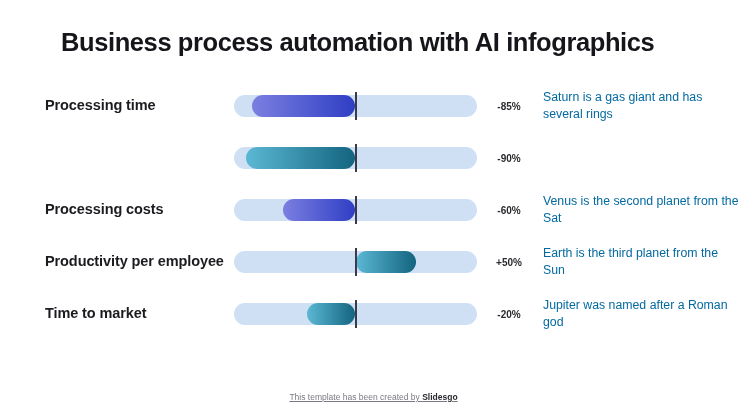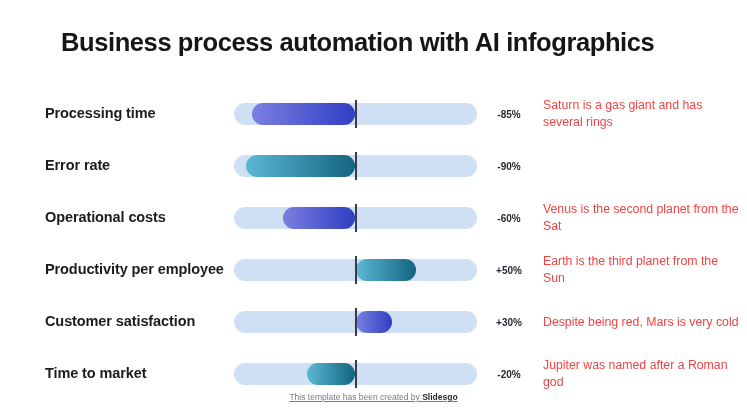--- a/index.html
+++ b/index.html
@@ -16,21 +16,21 @@
     position:absolute;
     left:45px; top:28px;
     width:670px;
     font-size:25.5px;
     font-weight:bold;
     letter-spacing:-0.4px;
     color:#15151a;
     white-space:nowrap;
     margin-left:16px;
   }
-  #rows { position:absolute; left:0; top:88px; width:747px; }
+  #rows { position:absolute; left:0; top:80px; width:747px; }
   .row {
     position:relative;
     height:52px;
   }
   .row-label {
     position:absolute;
     left:45px;
     top:50%;
     transform:translateY(-50%);
     width:180px;
@@ -80,21 +80,21 @@
     color:#2a2a30;
   }
   .row-desc {
     position:absolute;
     left:543px;
     top:50%;
     transform:translateY(-50%);
     width:196px;
     font-size:12.3px;
     line-height:1.35;
-    color:#ef4444;
+    color:#0369a1;
   }
   #footer {
     position:absolute;
     left:0; right:0;
     top:392px;
     text-align:center;
     font-size:8.5px;
     color:#7a7a84;
     text-decoration:underline;
   }
@@ -110,59 +110,48 @@
       <div class="row-label">Processing time</div>
       <div class="bar-wrap">
         <div class="bar-track"></div>
         <div class="bar-fill" style="left: 18.225px; width: 103.275px; background: linear-gradient(to right, rgb(123, 127, 224), rgb(47, 63, 196));"></div>
         <div class="bar-divider" style="background: rgb(58, 58, 74);"></div>
       </div>
       <div class="row-pct">-85%</div>
       <div class="row-desc">Saturn is a gas giant and has several rings</div>
     </div>
     <div class="row">
-      <div class="row-label">Error rate</div>
       <div class="bar-wrap">
         <div class="bar-track"></div>
         <div class="bar-fill" style="left: 12.15px; width: 109.35px; background: linear-gradient(to right, rgb(91, 184, 212), rgb(19, 100, 127));"></div>
         <div class="bar-divider" style="background: rgb(58, 58, 74);"></div>
       </div>
       <div class="row-pct">-90%</div>
     </div>
     <div class="row">
-      <div class="row-label">Operational costs</div>
+      <div class="row-label">Processing costs</div>
       <div class="bar-wrap">
         <div class="bar-track"></div>
         <div class="bar-fill" style="left: 48.6px; width: 72.9px; background: linear-gradient(to right, rgb(123, 127, 224), rgb(47, 63, 196));"></div>
         <div class="bar-divider" style="background: rgb(58, 58, 74);"></div>
       </div>
       <div class="row-pct">-60%</div>
       <div class="row-desc">Venus is the second planet from the Sat</div>
     </div>
     <div class="row">
       <div class="row-label">Productivity per employee</div>
       <div class="bar-wrap">
         <div class="bar-track"></div>
         <div class="bar-fill" style="left: 121.5px; width: 60.75px; background: linear-gradient(to right, rgb(91, 184, 212), rgb(19, 100, 127));"></div>
         <div class="bar-divider" style="background: rgb(58, 58, 74);"></div>
       </div>
       <div class="row-pct">+50%</div>
       <div class="row-desc">Earth is the third planet from the Sun</div>
     </div>
     <div class="row">
-      <div class="row-label">Customer satisfaction</div>
-      <div class="bar-wrap">
-        <div class="bar-track"></div>
-        <div class="bar-fill" style="left: 121.5px; width: 36.45px; background: linear-gradient(to right, rgb(123, 127, 224), rgb(47, 63, 196));"></div>
-        <div class="bar-divider" style="background: rgb(58, 58, 74);"></div>
-      </div>
-      <div class="row-pct">+30%</div>
-      <div class="row-desc">Despite being red, Mars is very cold</div>
-    </div>
-    <div class="row">
       <div class="row-label">Time to market</div>
       <div class="bar-wrap">
         <div class="bar-track"></div>
         <div class="bar-fill" style="left: 72.9px; width: 48.6px; background: linear-gradient(to right, rgb(91, 184, 212), rgb(19, 100, 127));"></div>
         <div class="bar-divider" style="background: rgb(58, 58, 74);"></div>
       </div>
       <div class="row-pct">-20%</div>
       <div class="row-desc">Jupiter was named after a Roman god</div>
     </div>
   </div>

